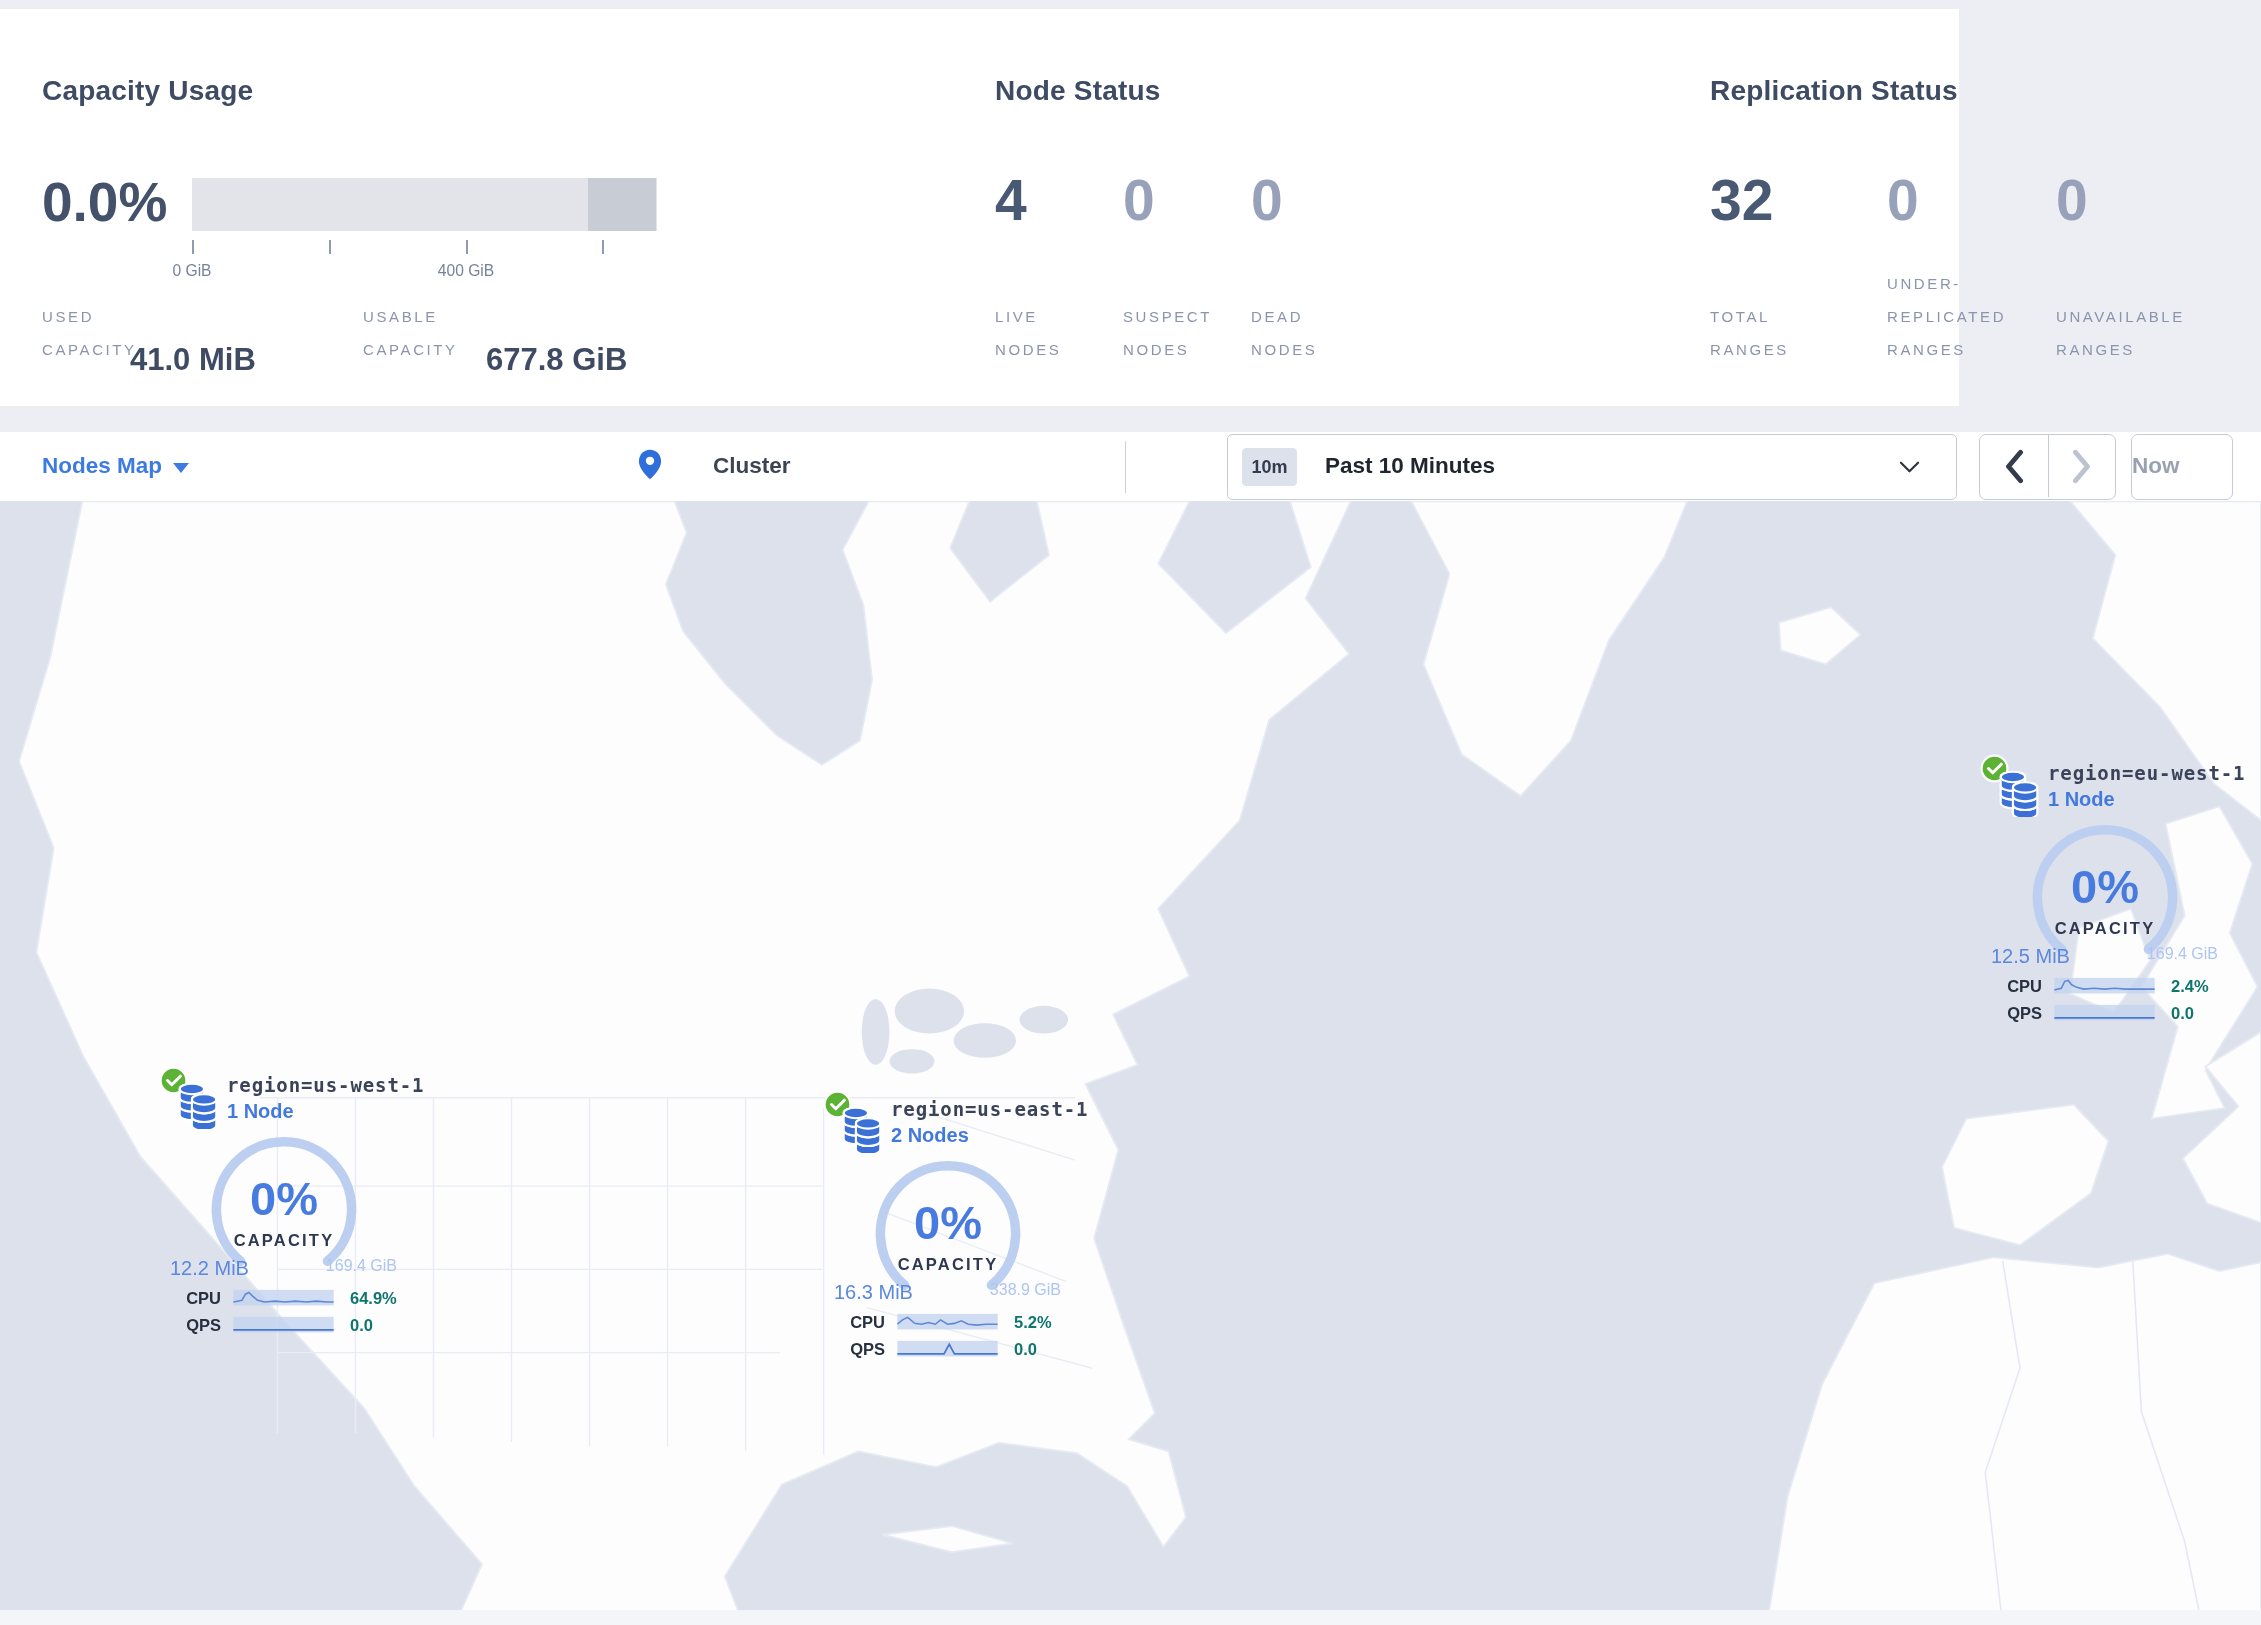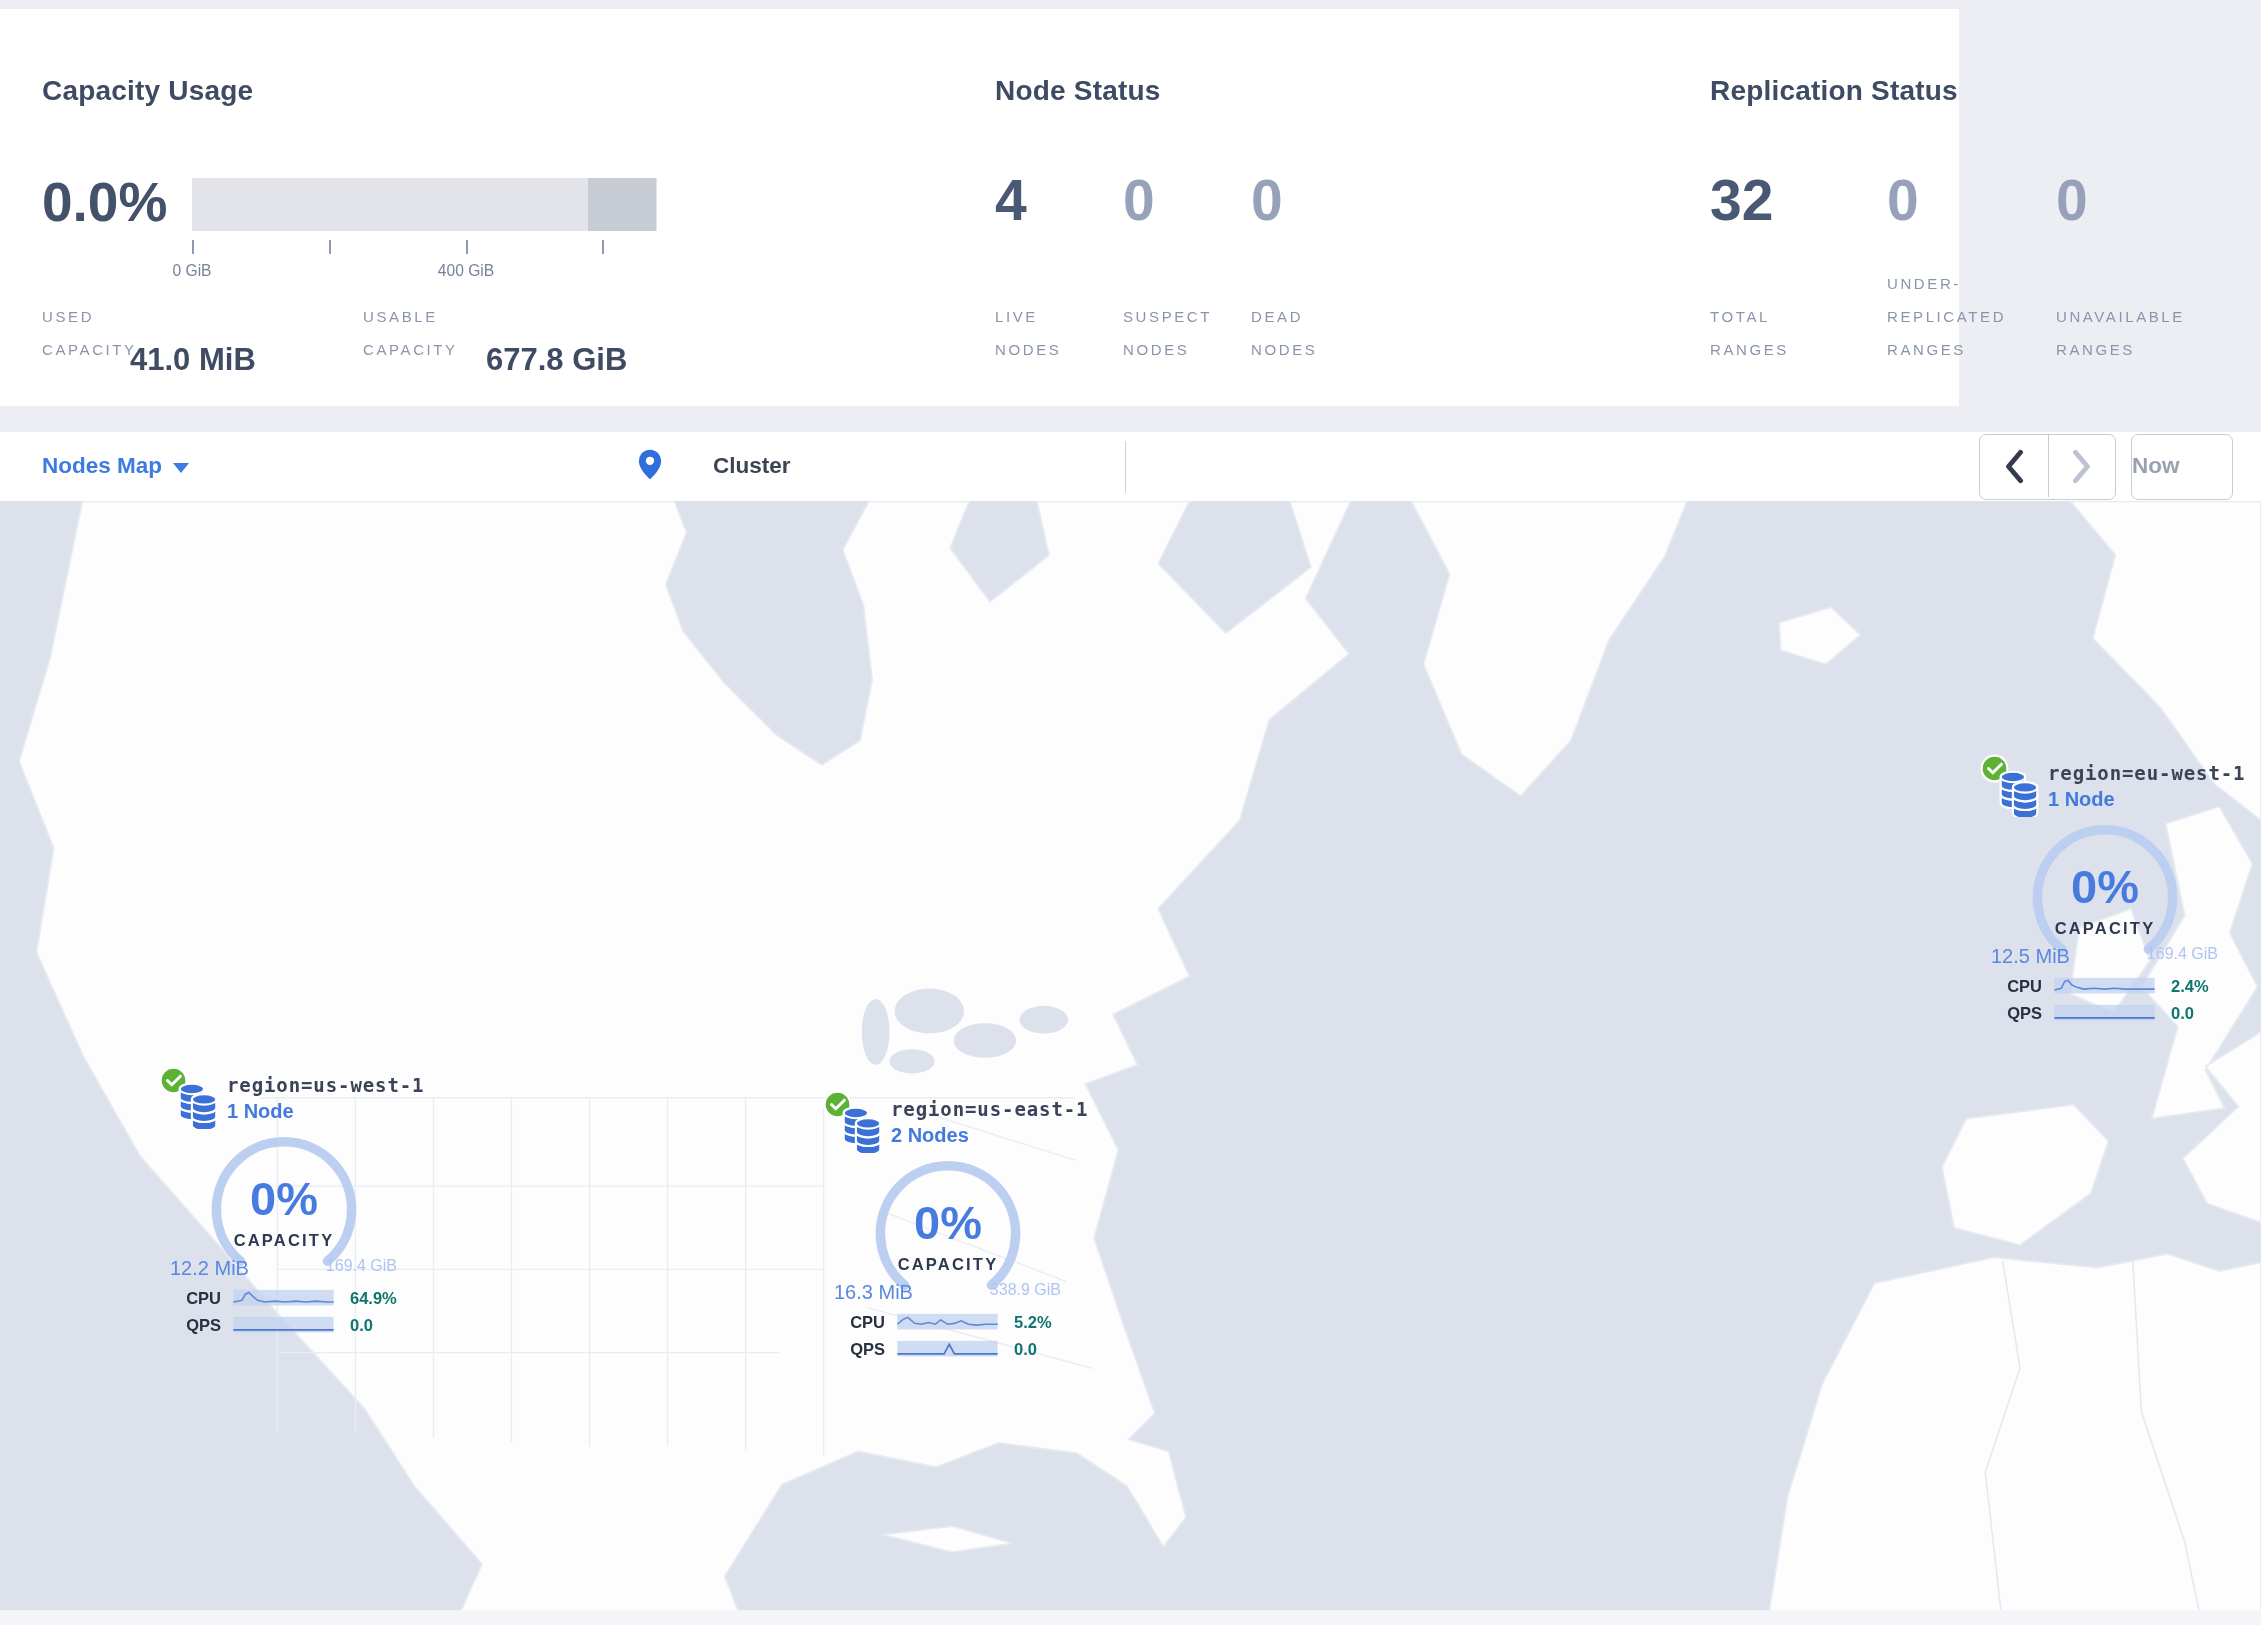--- a/index.html
+++ b/index.html
@@ -137,20 +137,27 @@
     <div class="crumb">
       <svg width="24" height="33" viewBox="0 0 26 34">
         <path d="M13 1 C6 1 1 6.5 1 13.5 C1 23 13 33 13 33 C13 33 25 23 25 13.5 C25 6.5 20 1 13 1 Z" fill="#2f6fdb"></path>
         <circle cx="13" cy="13" r="4.5" fill="#ffffff"></circle>
       </svg>
       <span class="crumb-label">Cluster</span>
     </div>
 
     <div class="divider"></div>
 
+    <div class="time-box">
+      <div class="time-badge">10m</div>
+      <div class="time-label">Past 10 Minutes</div>
+      <svg class="time-chev" width="21" height="12" viewBox="0 0 24 14">
+        <polyline points="2,2 12,12 22,2" fill="none" stroke="#2b3344" stroke-width="2.5" stroke-linecap="round" stroke-linejoin="round"></polyline>
+      </svg>
+    </div>
 
     <div class="btn-group">
       <div class="arrow-cell" style="left:0;">
         <svg width="26" height="35" viewBox="0 0 18 32" style="position:absolute;left:21px;top:14px;">
           <polyline points="15,3 4,16 15,29" fill="none" stroke="#333b4d" stroke-width="4.5" stroke-linecap="round" stroke-linejoin="round"></polyline>
         </svg>
       </div>
       <div class="mid"></div>
       <div class="arrow-cell" style="left:68px;">
         <svg width="26" height="35" viewBox="0 0 18 32" style="position:absolute;left:21px;top:14px;">

